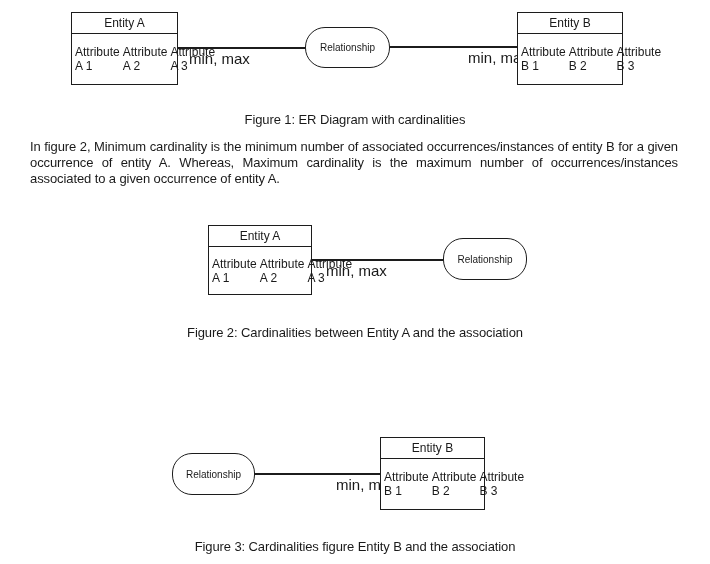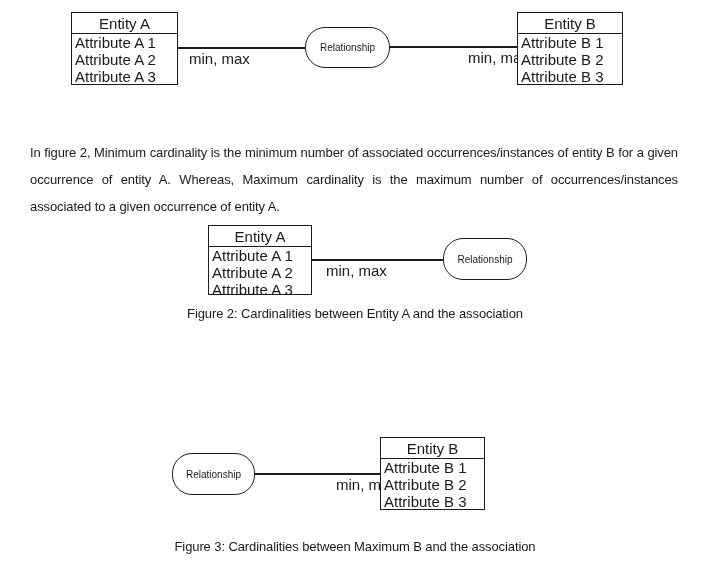--- a/index.html
+++ b/index.html
@@ -15,35 +15,35 @@
     font-family: "Liberation Sans", sans-serif;
     color: #1a1a1a;
     overflow: hidden;
   }
   .entity-box {
     position: absolute;
     border: 1.5px solid #1c1c1c;
     background: #ffffff;
     display: flex;
     flex-direction: column;
-    font-size: 15px;
+    font-size: 12px;
     box-sizing: border-box;
   }
   .entity-title {
     height: 20px;
     flex: 0 0 20px;
     border-bottom: 1.2px solid #1c1c1c;
     display: flex;
     align-items: center;
     justify-content: center;
   }
   .entity-attrs {
     flex: 1;
     display: flex;
-    flex-direction: column;
+    flex-direction: row;
   }
   .entity-attr {
     flex: 1;
     display: flex;
     align-items: center;
     padding-left: 3px;
   }
   .rel-oval {
     position: absolute;
     border: 1.5px solid #1c1c1c;
@@ -72,21 +72,21 @@
     text-align: center;
     font-size: 13px;
     letter-spacing: -0.1px;
   }
   .para {
     position: absolute;
     left: 30px;
     width: 648px;
     text-align: justify;
     font-size: 13px;
-    line-height: 27px;
+    line-height: 16px;
     letter-spacing: -0.1px;
   }
 </style>
 </head>
 <body>
 
 <div id="page">
 
   <div class="entity-box" style="left:71px; top:12px; width:107px; height:73px;">
     <div class="entity-title">Entity A</div>
@@ -107,49 +107,50 @@
 
   <div class="entity-box" style="left:517px; top:12px; width:106px; height:73px;">
     <div class="entity-title">Entity B</div>
     <div class="entity-attrs">
       <div class="entity-attr">Attribute B 1</div>
       <div class="entity-attr">Attribute B 2</div>
       <div class="entity-attr">Attribute B 3</div>
     </div>
   </div>
 
+  <div class="caption" style="top:112px;">Figure 1: ER Diagram with cardinalities</div>
 
   <div class="para" style="top:139px;">In figure 2, Minimum cardinality is the minimum number of associated occurrences/instances of entity B for a given occurrence of entity A. Whereas, Maximum cardinality is the maximum number of occurrences/instances associated to a given occurrence of entity A.</div>
 
   <div class="entity-box" style="left:208px; top:225px; width:104px; height:70px;">
     <div class="entity-title">Entity A</div>
     <div class="entity-attrs">
       <div class="entity-attr">Attribute A 1</div>
       <div class="entity-attr">Attribute A 2</div>
       <div class="entity-attr">Attribute A 3</div>
     </div>
   </div>
 
   <div class="connector" style="left:312px; top:259px; width:131px;"></div>
   <div class="card-label" style="left:326px; top:262px;">min, max</div>
 
   <div class="rel-oval" style="left:443px; top:238px; width:84px; height:42px;">Relationship</div>
 
-  <div class="caption" style="top:306px;text-align:center;">Figure 2: Cardinalities between Entity A and the association</div>
+  <div class="caption" style="top:325px;text-align:center;">Figure 2: Cardinalities between Entity A and the association</div>
 
 
   <div class="rel-oval" style="left:172px; top:453px; width:83px; height:42px;">Relationship</div>
 
   <div class="connector" style="left:255px; top:473px; width:125px;"></div>
   <div class="card-label" style="left:336px; top:476px;">min, max</div>
 
   <div class="entity-box" style="left:380px; top:437px; width:105px; height:73px;">
     <div class="entity-title">Entity B</div>
     <div class="entity-attrs">
       <div class="entity-attr">Attribute B 1</div>
       <div class="entity-attr">Attribute B 2</div>
       <div class="entity-attr">Attribute B 3</div>
     </div>
   </div>
 
-  <div class="caption" style="top:539px;">Figure 3: Cardinalities between Maximum B and the association</div>
+  <div class="caption" style="top:539px;">Figure 3: Cardinalities figure Entity B and the association</div>
 
 </div>
 
 </body></html>

